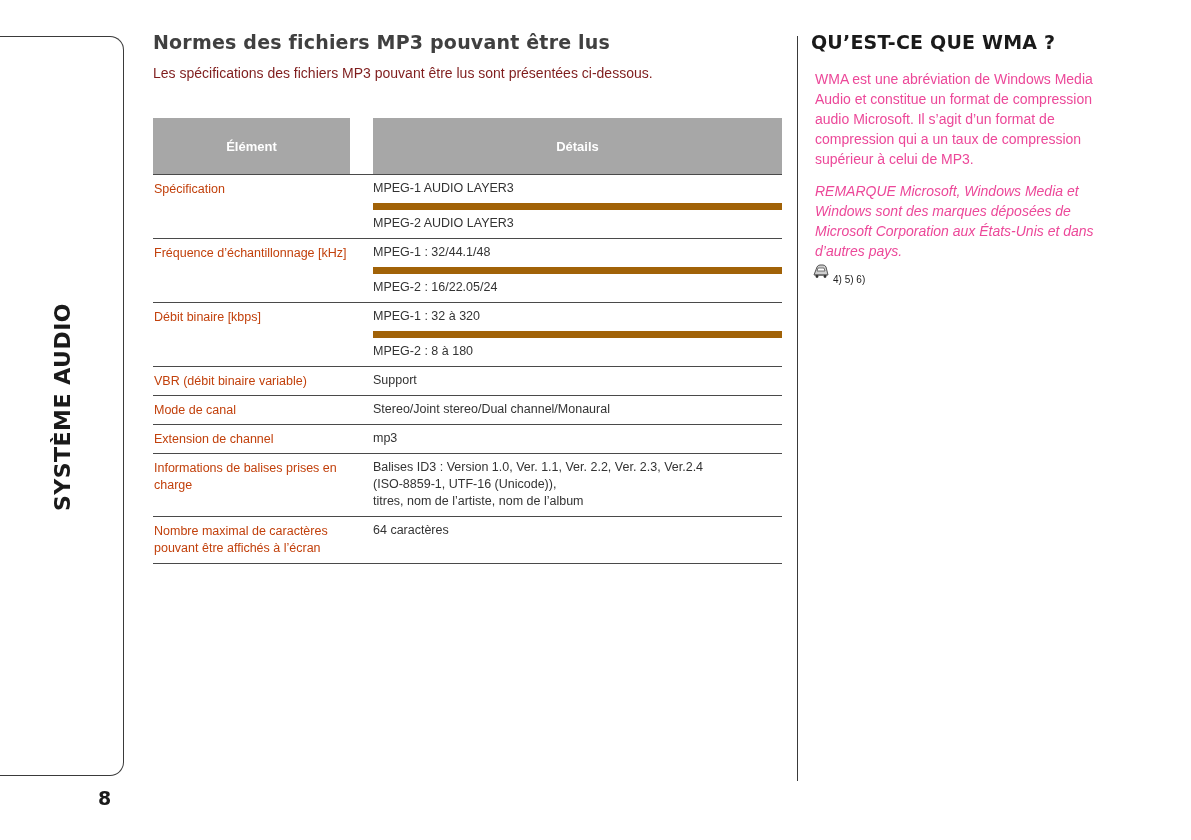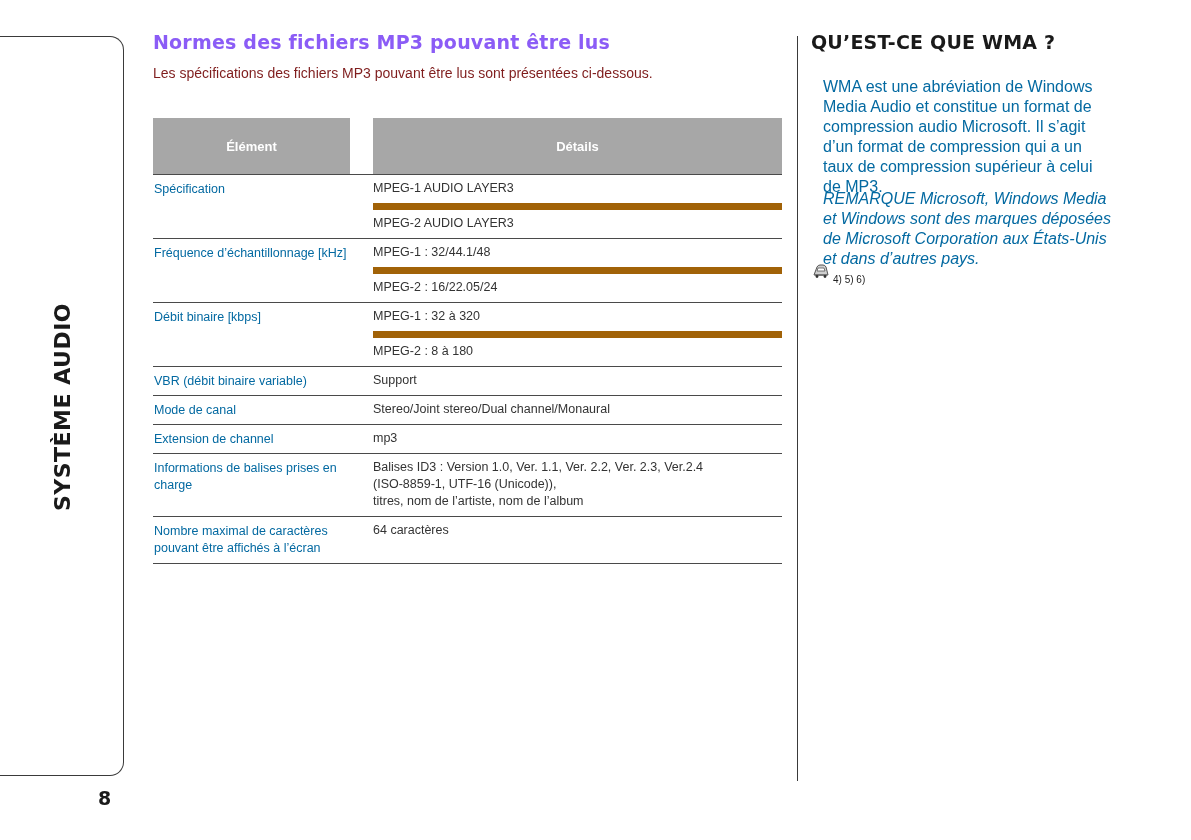--- a/index.html
+++ b/index.html
@@ -19,56 +19,56 @@
   }
   .page-number {
     position:absolute; left:98px; top:787px; font-family:"DejaVu Sans", sans-serif;
     font-weight:bold; font-size:19px; color:#1a1a1a;
   }
   .col-divider {
     position:absolute; left:797px; top:36px; width:1px; height:745px; background:#3a3a3a;
   }
   .main-heading {
     position:absolute; left:153px; top:31px; font-family:"DejaVu Sans", sans-serif;
-    font-weight:bold; font-size:19px; color:#8b5cf6; letter-spacing:0.2px; margin:0;
+    font-weight:bold; font-size:19px; color:#404040; letter-spacing:0.2px; margin:0;
   }
   .main-intro {
     position:absolute; left:153px; top:65px; font-size:14px; color:#7f1d1d; margin:0;
   }
   .spec-table {
     position:absolute; left:153px; top:118px; width:629px;
   }
   .thead { display:flex; height:56px; }
   .th {
     background:#a7a7a7; color:#ffffff; font-weight:bold; font-size:13px;
     display:flex; align-items:center; justify-content:center;
   }
   .th-elem { width:197px; }
   .th-gap { width:23px; background:#ffffff; }
   .th-det { flex:1; }
   .tgroup { display:flex; border-top:1px solid #4a4a4a; }
   .tgroup.first { border-top:1px solid #4a4a4a; }
   .tgroup:last-child { border-bottom:1px solid #4a4a4a; }
   .tlabel {
-    width:220px; font-size:12.5px; color:#0369a1; padding:6px 0 0 1px; box-sizing:border-box;
+    width:220px; font-size:12.5px; color:#c2410c; padding:6px 0 0 1px; box-sizing:border-box;
     line-height:17px;
   }
   .tvals { flex:1; }
   .tval {
     font-size:12.5px; color:#333; text-align:left; line-height:17px;
     padding:5px 0 6px 0; min-height:28px; box-sizing:border-box;
   }
   .tval + .tval { border-top:7px solid #a16207; }
   .side-heading {
     position:absolute; left:811px; top:31px; font-family:"DejaVu Sans", sans-serif;
     font-weight:bold; font-size:19px; color:#1a1a1a; margin:0; letter-spacing:0.2px;
   }
   .side-para {
-    position:absolute; left:811px; width:290px; font-size:16px; line-height:20px;
-    color:#0369a1; margin:12px;
+    position:absolute; left:811px; width:290px; font-size:14px; line-height:20px;
+    color:#ec4899; margin:4px;
   }
   .p1 { top:65px; }
   .p2 { top:177px;font-style:italic; }
   .warn-ref {
     position:absolute; left:812px; top:262px; display:flex; align-items:flex-end; gap:3px;
   }
   .warn-icon { width:18px; height:16px; }
   .warn-refs { font-size:10px; color:#222; position:relative; top:3px; }
 </style>
 </head>

